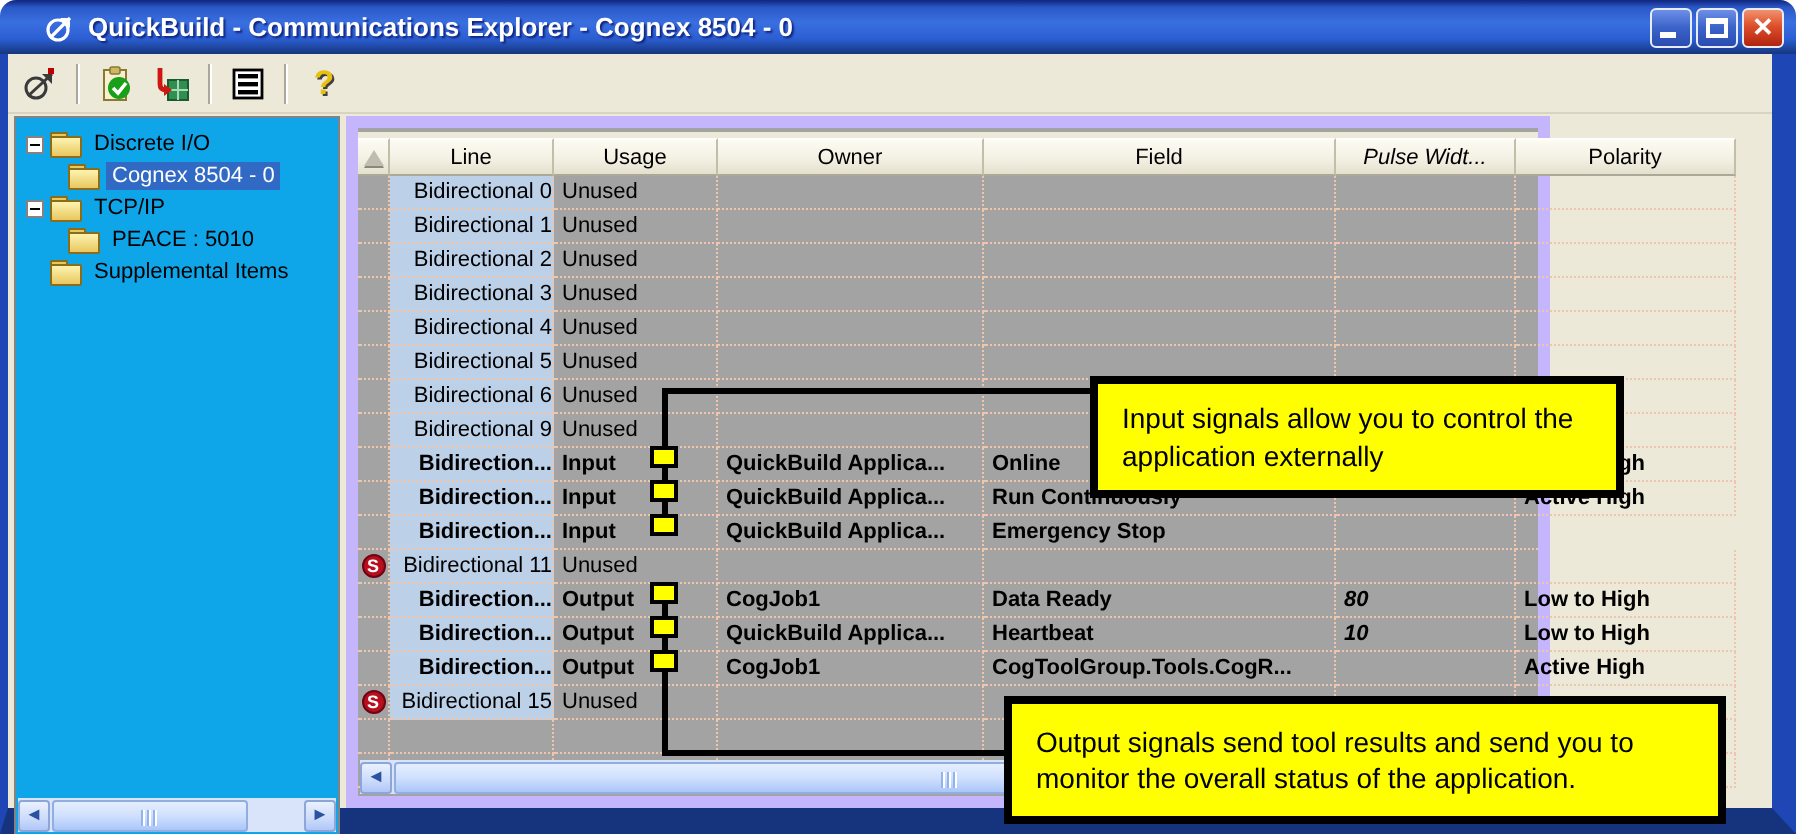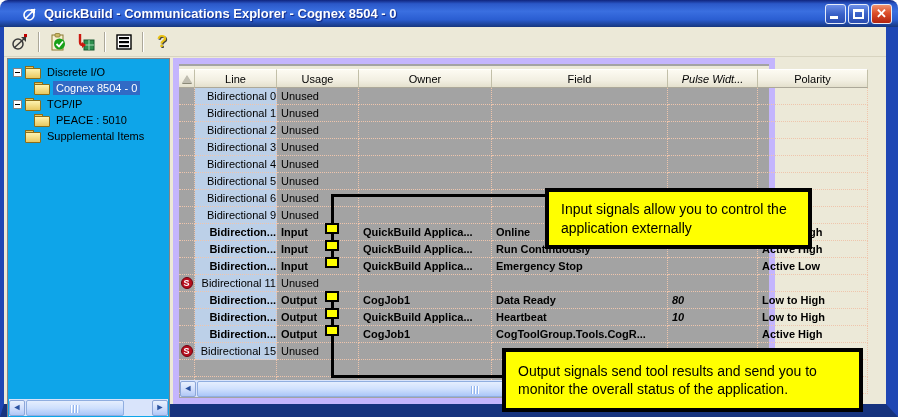--- a/index.html
+++ b/index.html
@@ -436,23 +436,20 @@
           </div>
     <div class="cell c-owner">
             <span class="txt">QuickBuild Applica...</span>
           </div>
     <div class="cell c-field">
             <span class="txt">Emergency Stop</span>
           </div>
     <div class="cell c-pulse">
             <span class="txt"></span>
           </div>
-    <div class="cell c-pol">
-            <span class="txt">Active Low</span>
-          </div>
     <div class="cell c-tail"></div>
   </div>
         <div class="grow">
     <div class="cell c-icon">
             <span class="sbadge">S</span>
           </div>
     <div class="cell c-line">
             <span class="txt">Bidirectional 11</span>
           </div>
     <div class="cell c-usage">

